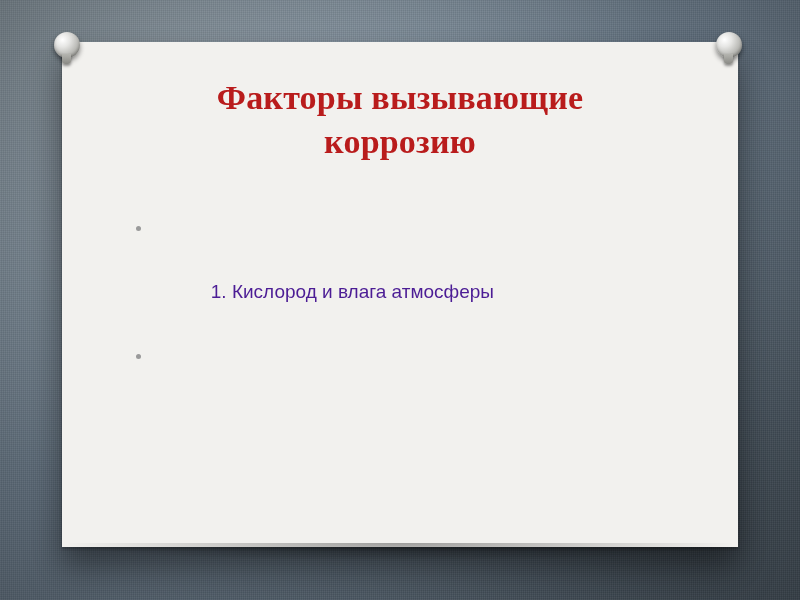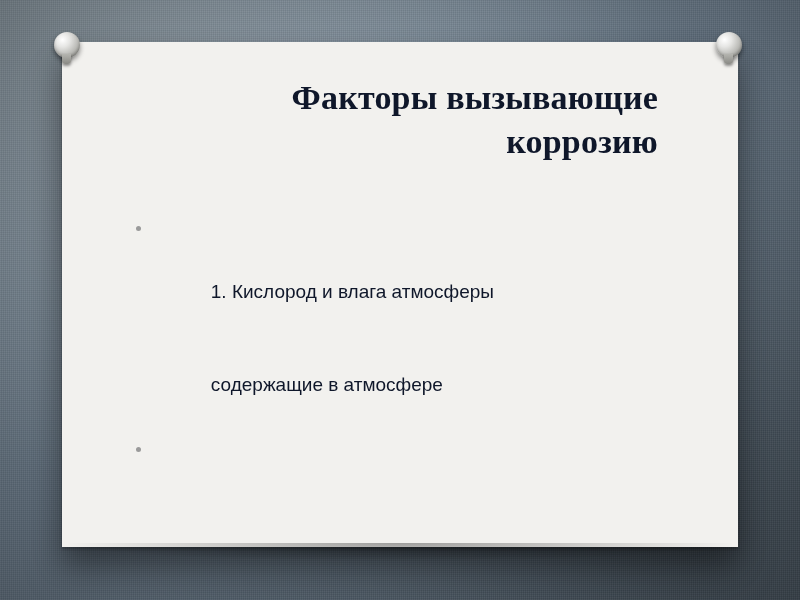--- a/index.html
+++ b/index.html
@@ -95,39 +95,39 @@
   
   .content {
     position: absolute;
     inset: 0;
     padding: 34px 46px 0 46px;
     box-sizing: border-box;
   }
   .slide-title {
     margin: 0;
     padding: 0 34px;
-    text-align: right;
+    text-align: center;
     font-family: "Liberation Serif", serif;
     font-weight: 700;
     font-size: 34px;
     line-height: 1.28;
-    color: #0f172a;
+    color: #b91c1c;
     letter-spacing: 0.2px;
   }
 
   .bullet-list {
     list-style: none;
     margin: 52px 0 0 0;
     padding: 0 0 0 24px;
   }
   .bullet-item {
     position: relative;
     font-size: 19px;
     line-height: 1.62;
-    color: #0f172a;
+    color: #4c1d95;
     padding-left: 26px;
     margin-bottom: 5px;
     white-space: pre-wrap;
   }
   .bullet-item .dot {
     position: absolute;
     left: 4px;
     top: 11px;
     width: 5px;
     height: 5px;
@@ -153,23 +153,20 @@
   <div class="paper">
     <div class="content">
 
       <h1 class="slide-title">Факторы вызывающие коррозию</h1>
 
       <ul class="bullet-list">
         <li class="bullet-item">
           <span class="dot"></span>
           <span>1. Кислород и влага атмосферы</span>
         </li>
-        <li class="bullet-item continuation">
-          <span>содержащие в атмосфере</span>
-        </li>
         <li class="bullet-item">
           <span class="dot"></span>
           
         </li>
 
       </ul>
 
     </div>
   </div>
 </div>

